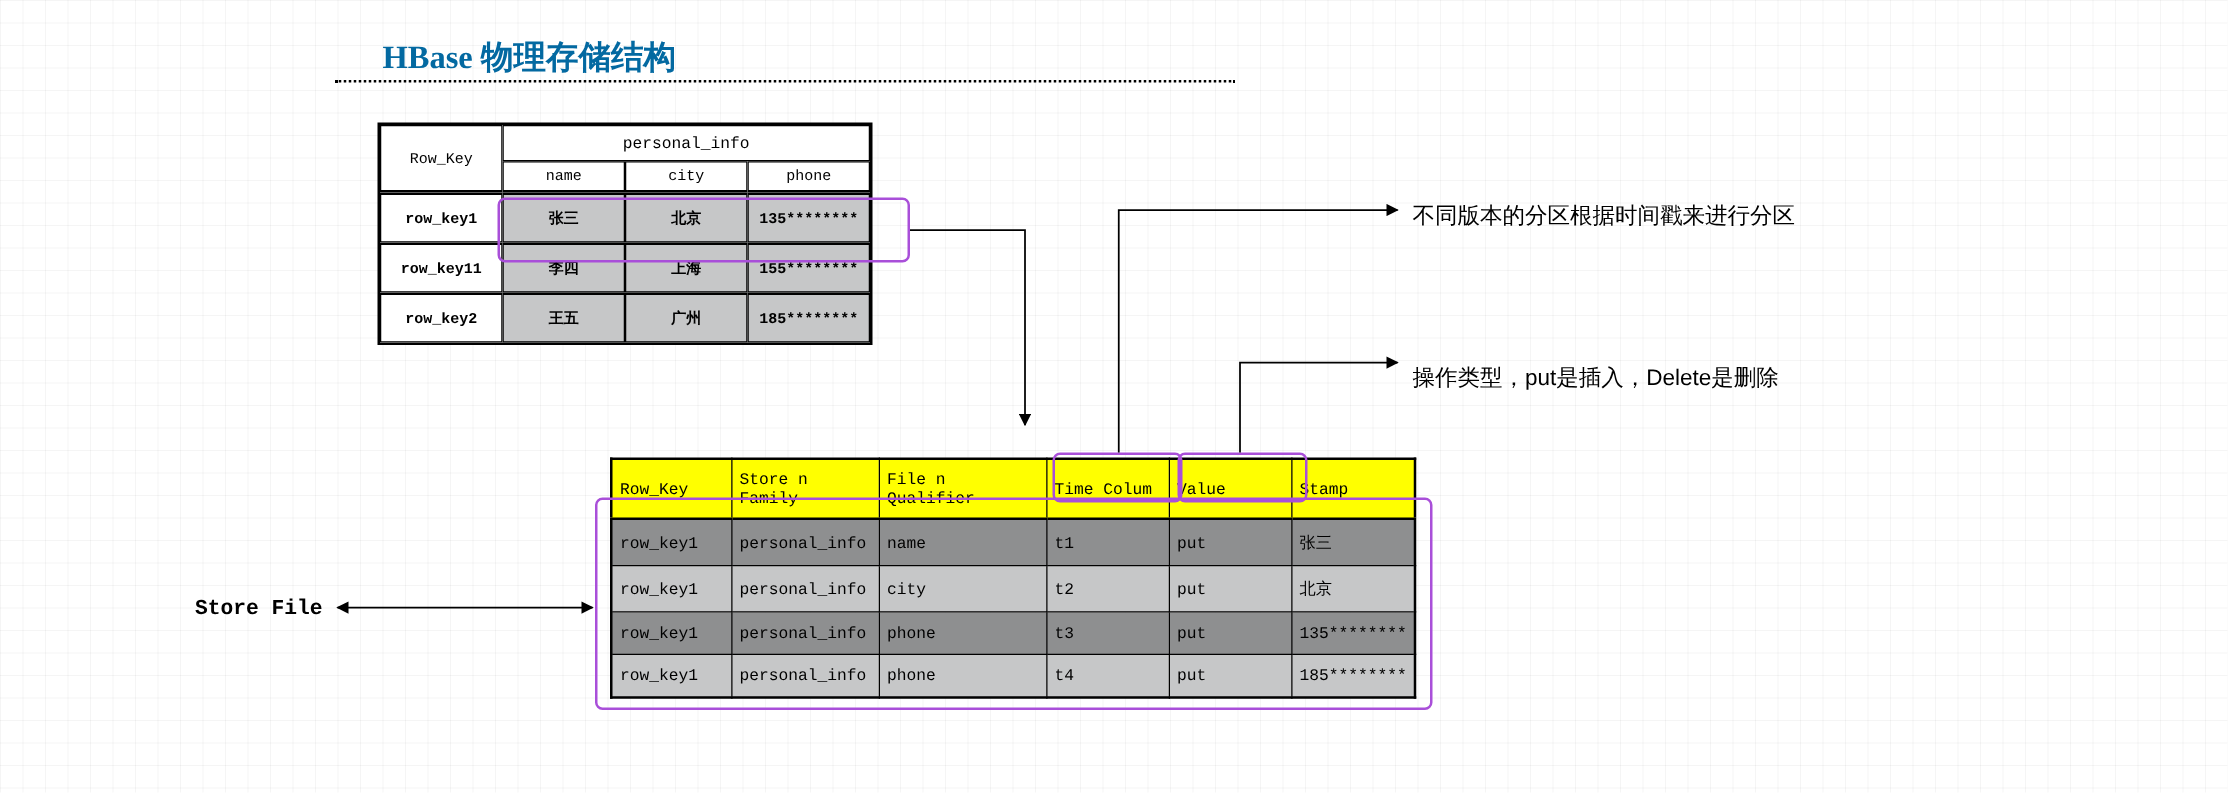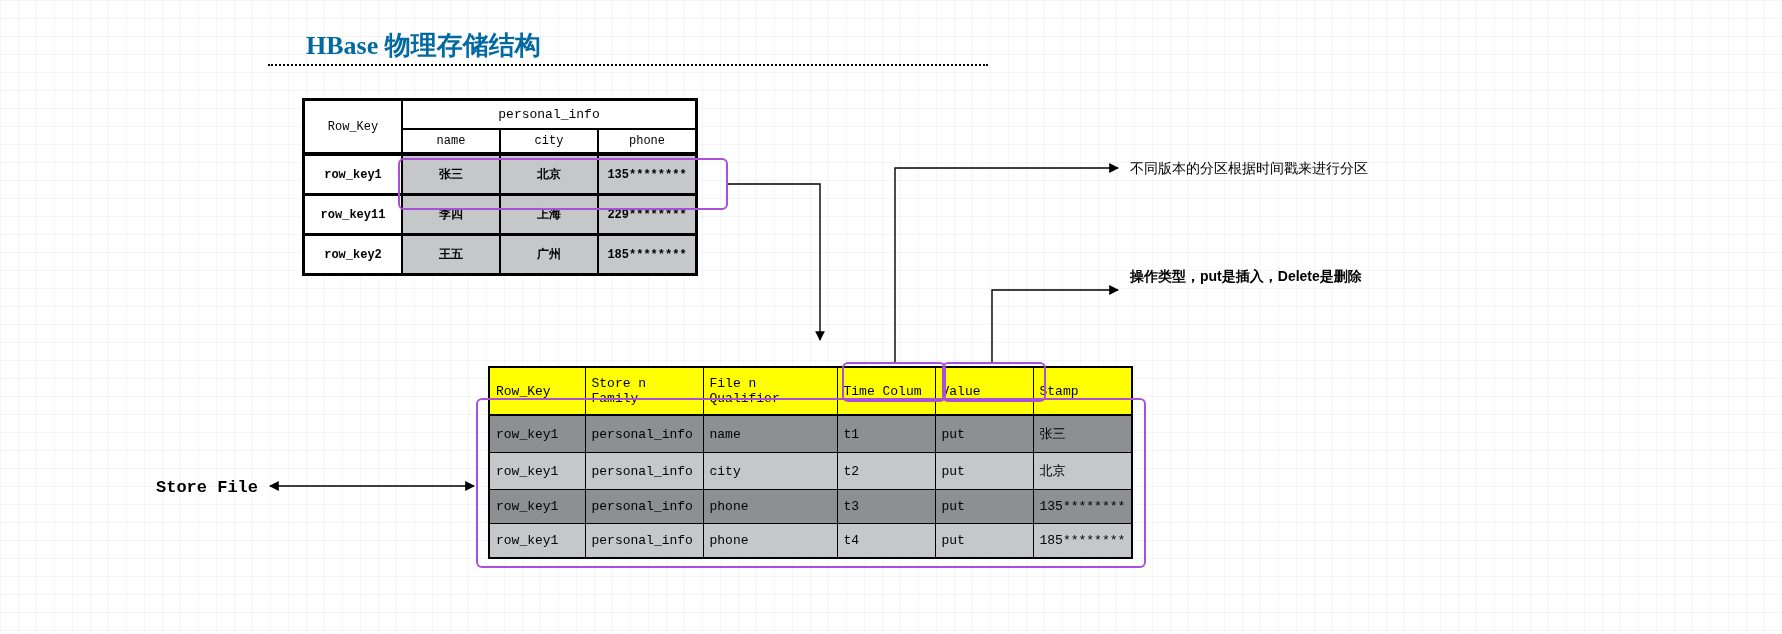--- a/index.html
+++ b/index.html
@@ -110,21 +110,21 @@
   .hi {
     position: absolute;
     border: 2px solid #a94fd9;
     border-radius: 6px;
     pointer-events: none;
   }
 
   
   .anno {
     position: absolute;
-    font-size: 14px;
+    font-size: 18px;
     color: #000;
     white-space: nowrap;
   }
   .storefile {
     position: absolute;
     font-family: "Courier New", monospace;
     font-size: 17px;
     font-weight: bold;
   }
 
@@ -157,21 +157,21 @@
   <tr class="datarow">
     <td class="rk">row_key1</td>
     <td class="cell">张三</td>
     <td class="cell">北京</td>
     <td class="cell">135********</td>
   </tr>
   <tr class="datarow">
     <td class="rk">row_key11</td>
     <td class="cell">李四</td>
     <td class="cell">上海</td>
-    <td class="cell">229********</td>
+    <td class="cell">155********</td>
   </tr>
   <tr class="datarow">
     <td class="rk">row_key2</td>
     <td class="cell">王五</td>
     <td class="cell">广州</td>
     <td class="cell">185********</td>
   </tr>
 </tbody>
   </table>
 
@@ -229,21 +229,21 @@
     </tr>
   </tbody>
 </table>
 
 <div class="hi" style="left:398px; top:158px; width:330px; height:52px;"></div>
 <div class="hi" style="left:842px; top:362px; width:104px; height:40px;"></div>
 <div class="hi" style="left:942px; top:362px; width:104px; height:40px;"></div>
 <div class="hi" style="left:476px; top:398px; width:670px; height:170px;"></div>
 
 <div class="anno" style="left:1130px; top:160px;">不同版本的分区根据时间戳来进行分区</div>
-<div class="anno" style="left:1130px; top:268px;font-weight:bold;">操作类型，put是插入，Delete是删除</div>
+<div class="anno" style="left:1130px; top:290px;">操作类型，put是插入，Delete是删除</div>
 <div class="storefile" style="left:156px; top:478px;text-align:center;">Store  File</div>
 
 <svg class="overlay">
   <defs>
     <marker id="arrow" viewBox="0 0 10 10" refX="9" refY="5" markerWidth="7" markerHeight="7" orient="auto-start-reverse">
       <path d="M 0 0 L 10 5 L 0 10 z" fill="#000"></path>
     </marker>
   </defs>
 
   <path d="M 728 184 L 820 184 L 820 340" fill="none" stroke="#000" stroke-width="1.4" marker-end="url(#arrow)"></path>

